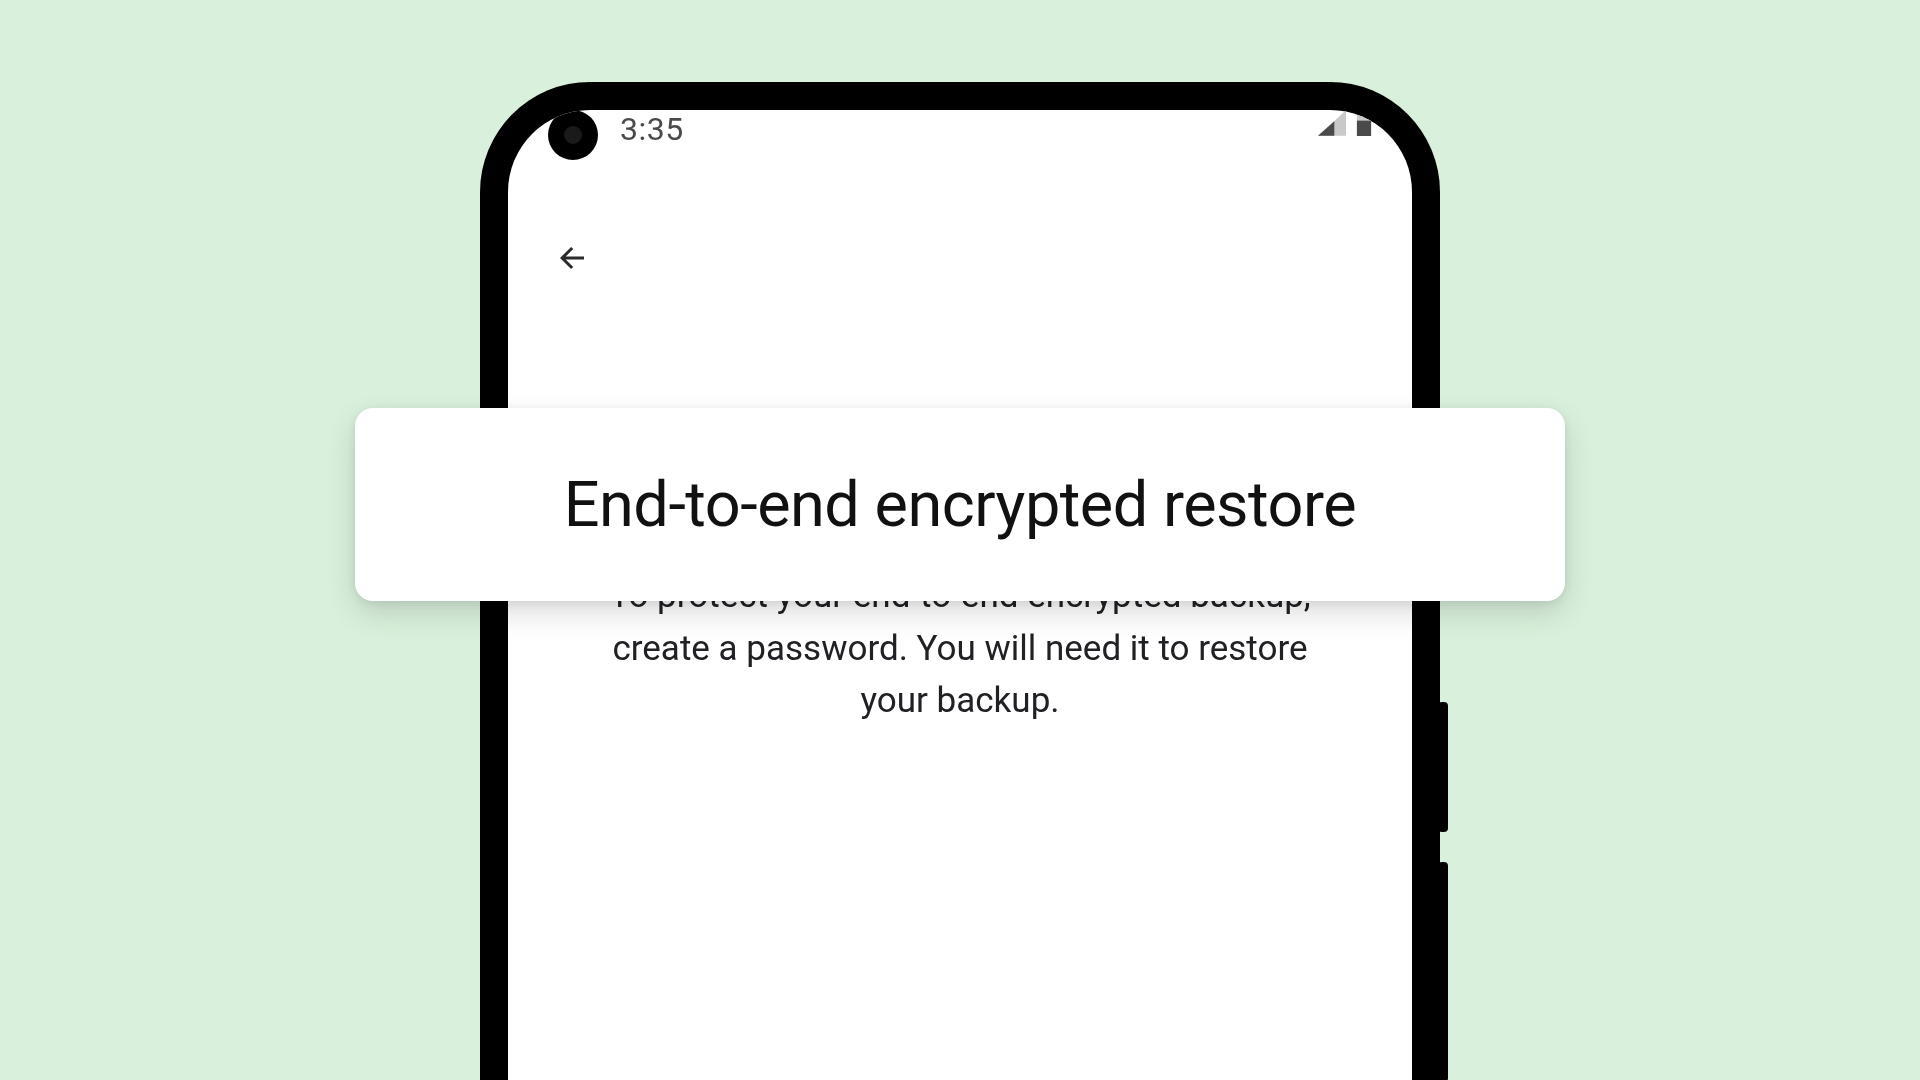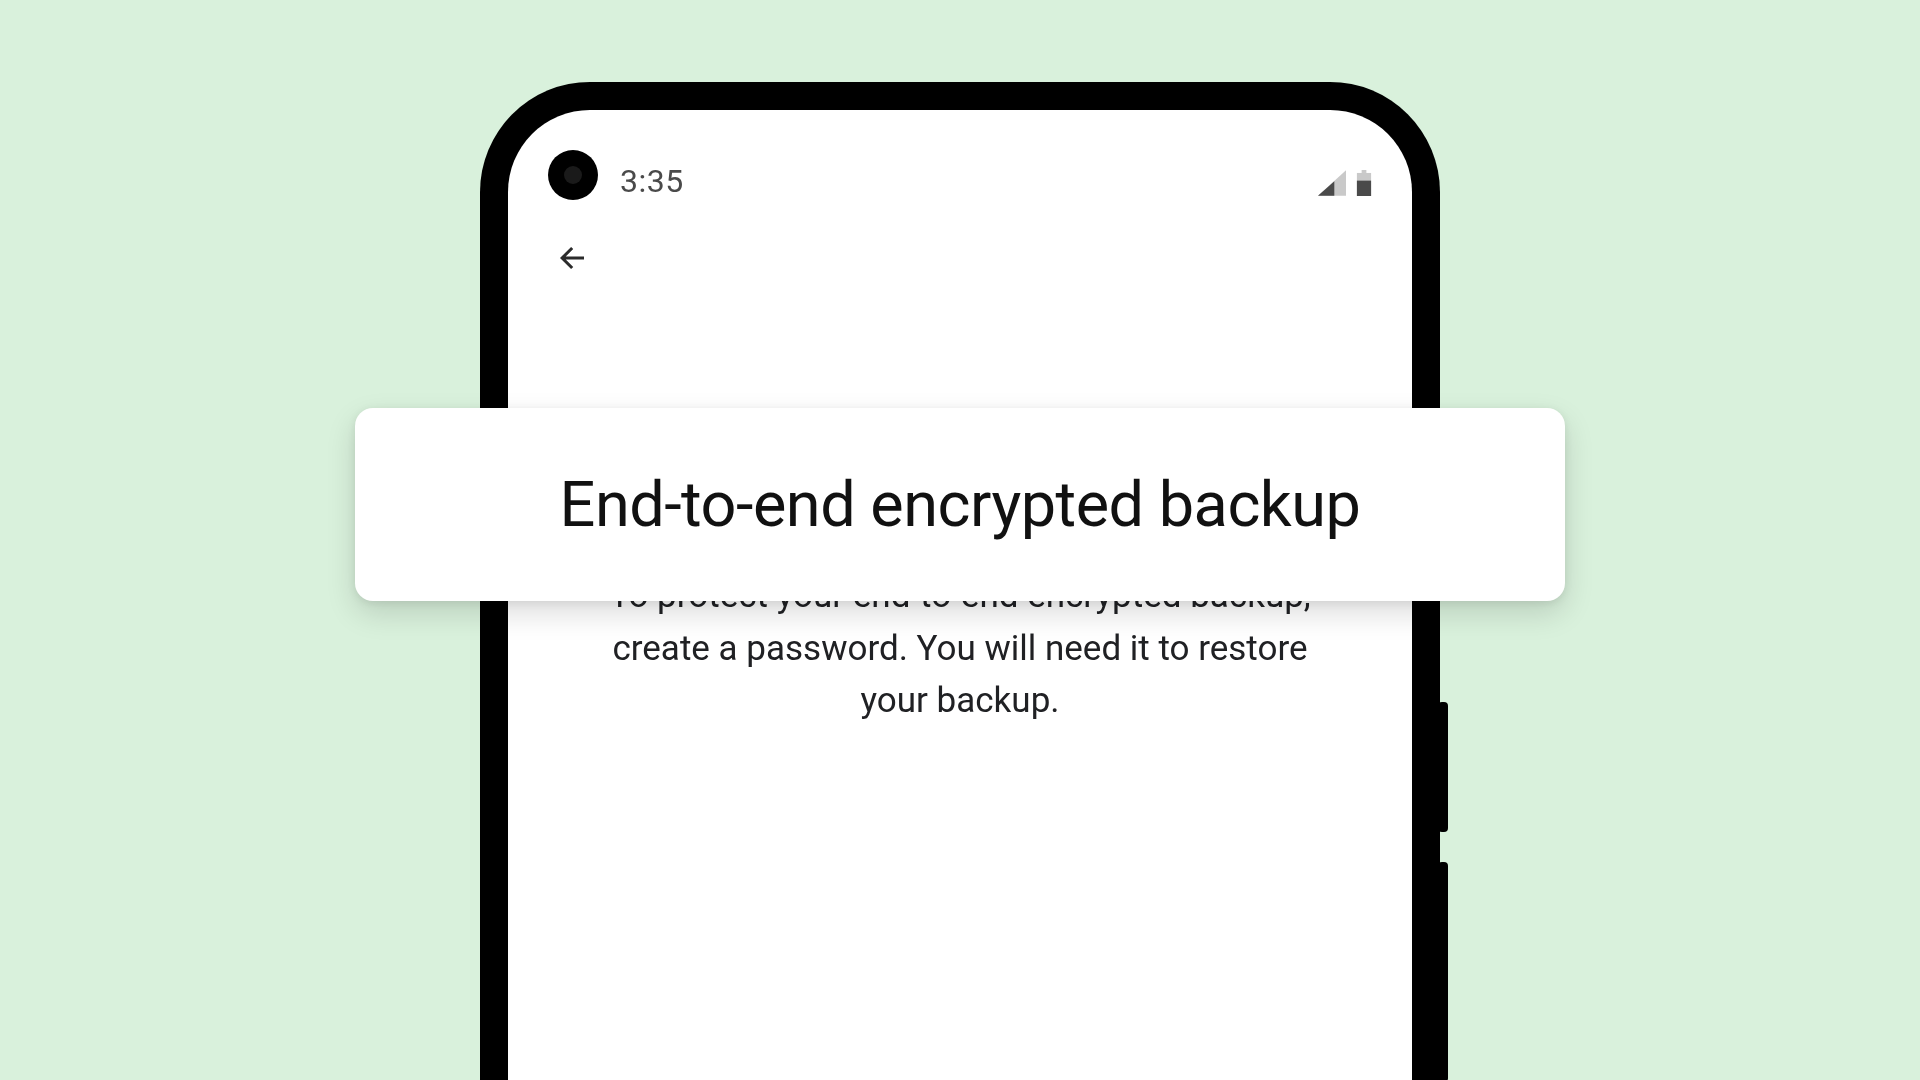--- a/index.html
+++ b/index.html
@@ -47,21 +47,21 @@
   }
   .side-btn.a { right: -8px; top: 620px; width: 10px; height: 130px; }
   .side-btn.b { right: -8px; top: 780px; width: 10px; height: 220px; }
 
   
   .status-bar {
     position: absolute;
     left: 0; right: 0; top: 0;
     height: 90px;
     display: flex;
-    align-items: flex-end;
+    align-items: flex-start;
     padding: 0 40px;
     box-sizing: border-box;
   }
   .camera-punch {
     width: 50px;
     height: 50px;
     border-radius: 50%;
     background: #000;
     position: relative;
   }
@@ -210,16 +210,16 @@
             </g>
           </svg>
         </div>
         <div class="body-text">To protect your end-to-end encrypted backup, create a password. You will need it to restore your backup.</div>
       </div>
 
     </div>
   </div>
 
   <div class="title-card">
-    <div class="title-text">End-to-end encrypted backup</div>
+    <div class="title-text">End-to-end encrypted restore</div>
   </div>
 
 </div>
 
 </body></html>

